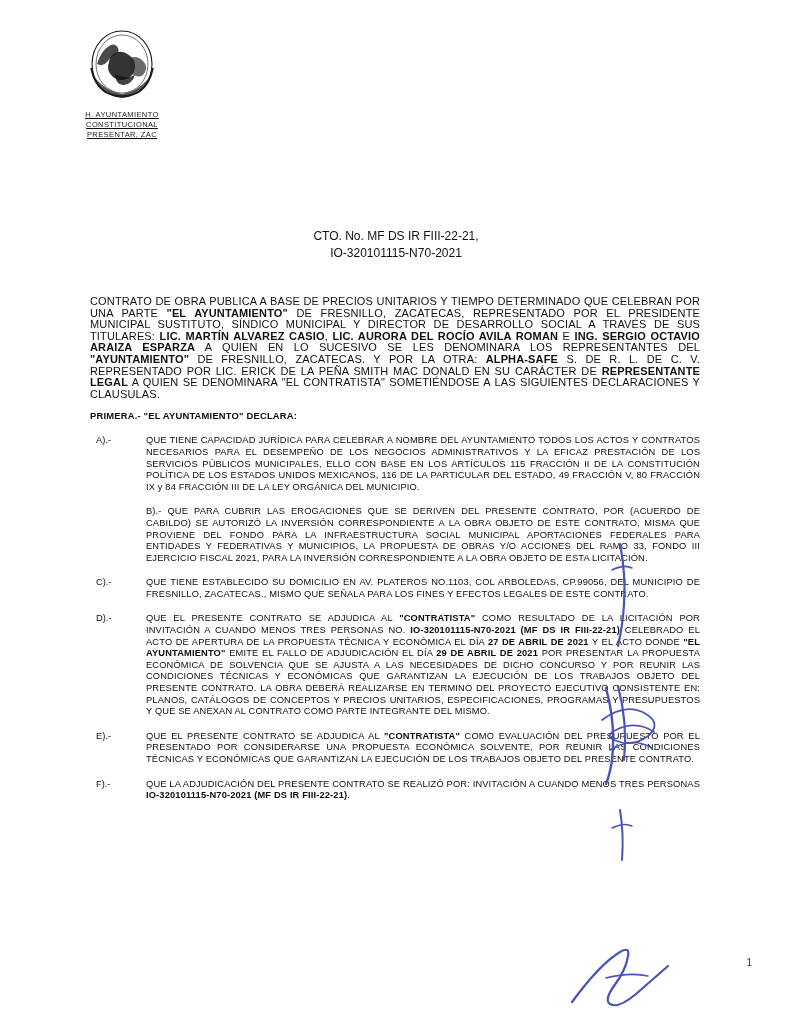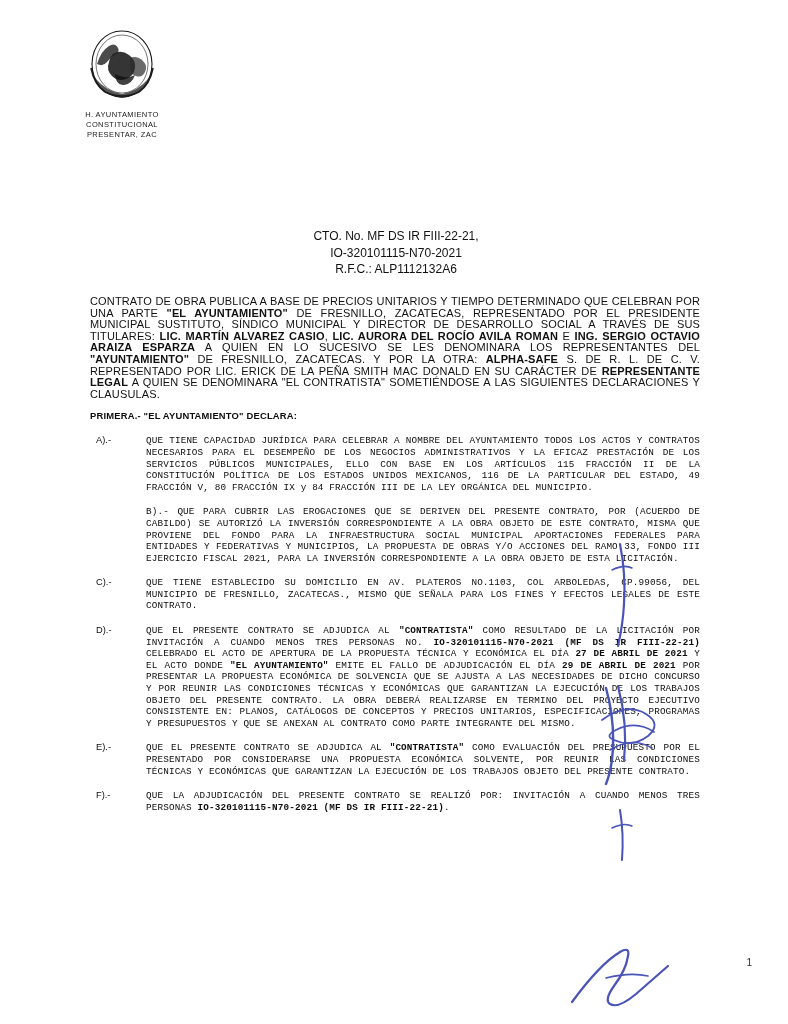--- a/index.html
+++ b/index.html
@@ -17,20 +17,21 @@
     overflow: hidden;
   }
 
   
   .letterhead {
     position: absolute;
     left: 52px;
     top: 28px;
     width: 140px;
     text-align: center;
+    text-decoration: underline;
   }
   .crest {
     width: 74px;
     height: 78px;
     margin: 0 auto;
     position: relative;
   }
   .crest svg { display: block; }
   .crest-text {
     margin-top: 4px;
@@ -129,21 +130,21 @@
   }
   .clause .ctext {
     flex: 1 1 auto;
     font-size: 9.3px;
     line-height: 11.6px;
     text-align: justify;
     letter-spacing: 0.15px;
   }
   .clause .ctext b { font-weight: bold; }
   .clause .ctext p { margin: 0 0 9px 0; text-align: justify; }
-  .clause .ctext p:last-child { margin-bottom: 0; font-family: Liberation Mono, monospace; }
+  .clause .ctext p:last-child { margin-bottom: 0; }
 
   
   .sig {
     position: absolute;
     pointer-events: none;
   }
   .sig svg { display: block; }
 
   .corner-mark {
     position: absolute;
@@ -182,24 +183,20 @@
 
 
   <div class="cto-block">
     <div>
       <span class="lbl">CTO. No.</span>
       <b>MF DS IR FIII-22-21,</b>
     </div>
     <div>
       <b>IO-320101115-N70-2021</b>
     </div>
-    <div>
-      <span class="lbl">R.F.C.:</span>
-      <b>ALP1112132A6</b>
-    </div>
   </div>
 
   <div class="body-wrap">
 
     <p class="just">
       <span id="intro-text">CONTRATO DE OBRA PUBLICA A BASE DE PRECIOS UNITARIOS Y TIEMPO DETERMINADO QUE CELEBRAN POR UNA PARTE <b>"EL AYUNTAMIENTO"</b> DE FRESNILLO, ZACATECAS, REPRESENTADO POR EL PRESIDENTE MUNICIPAL SUSTITUTO, SÍNDICO MUNICIPAL Y DIRECTOR DE DESARROLLO SOCIAL A TRAVÉS DE SUS TITULARES: <b>LIC. MARTÍN ALVAREZ CASIO</b>, <b>LIC. AURORA DEL ROCÍO AVILA ROMAN</b> E <b>ING. SERGIO OCTAVIO ARAIZA ESPARZA</b> A QUIEN EN LO SUCESIVO SE LES DENOMINARA LOS REPRESENTANTES DEL <b>"AYUNTAMIENTO"</b> DE FRESNILLO, ZACATECAS. Y POR LA OTRA: <b>ALPHA-SAFE</b> S. DE R. L. DE C. V. REPRESENTADO POR  LIC. ERICK DE LA PEÑA SMITH MAC DONALD EN SU CARÁCTER DE <b>REPRESENTANTE LEGAL</b> A QUIEN SE DENOMINARA "EL CONTRATISTA" SOMETIÉNDOSE A LAS    SIGUIENTES DECLARACIONES Y CLAUSULAS.</span>
     </p>
 
 
     <div class="primera">PRIMERA.- "EL AYUNTAMIENTO" DECLARA:</div>

